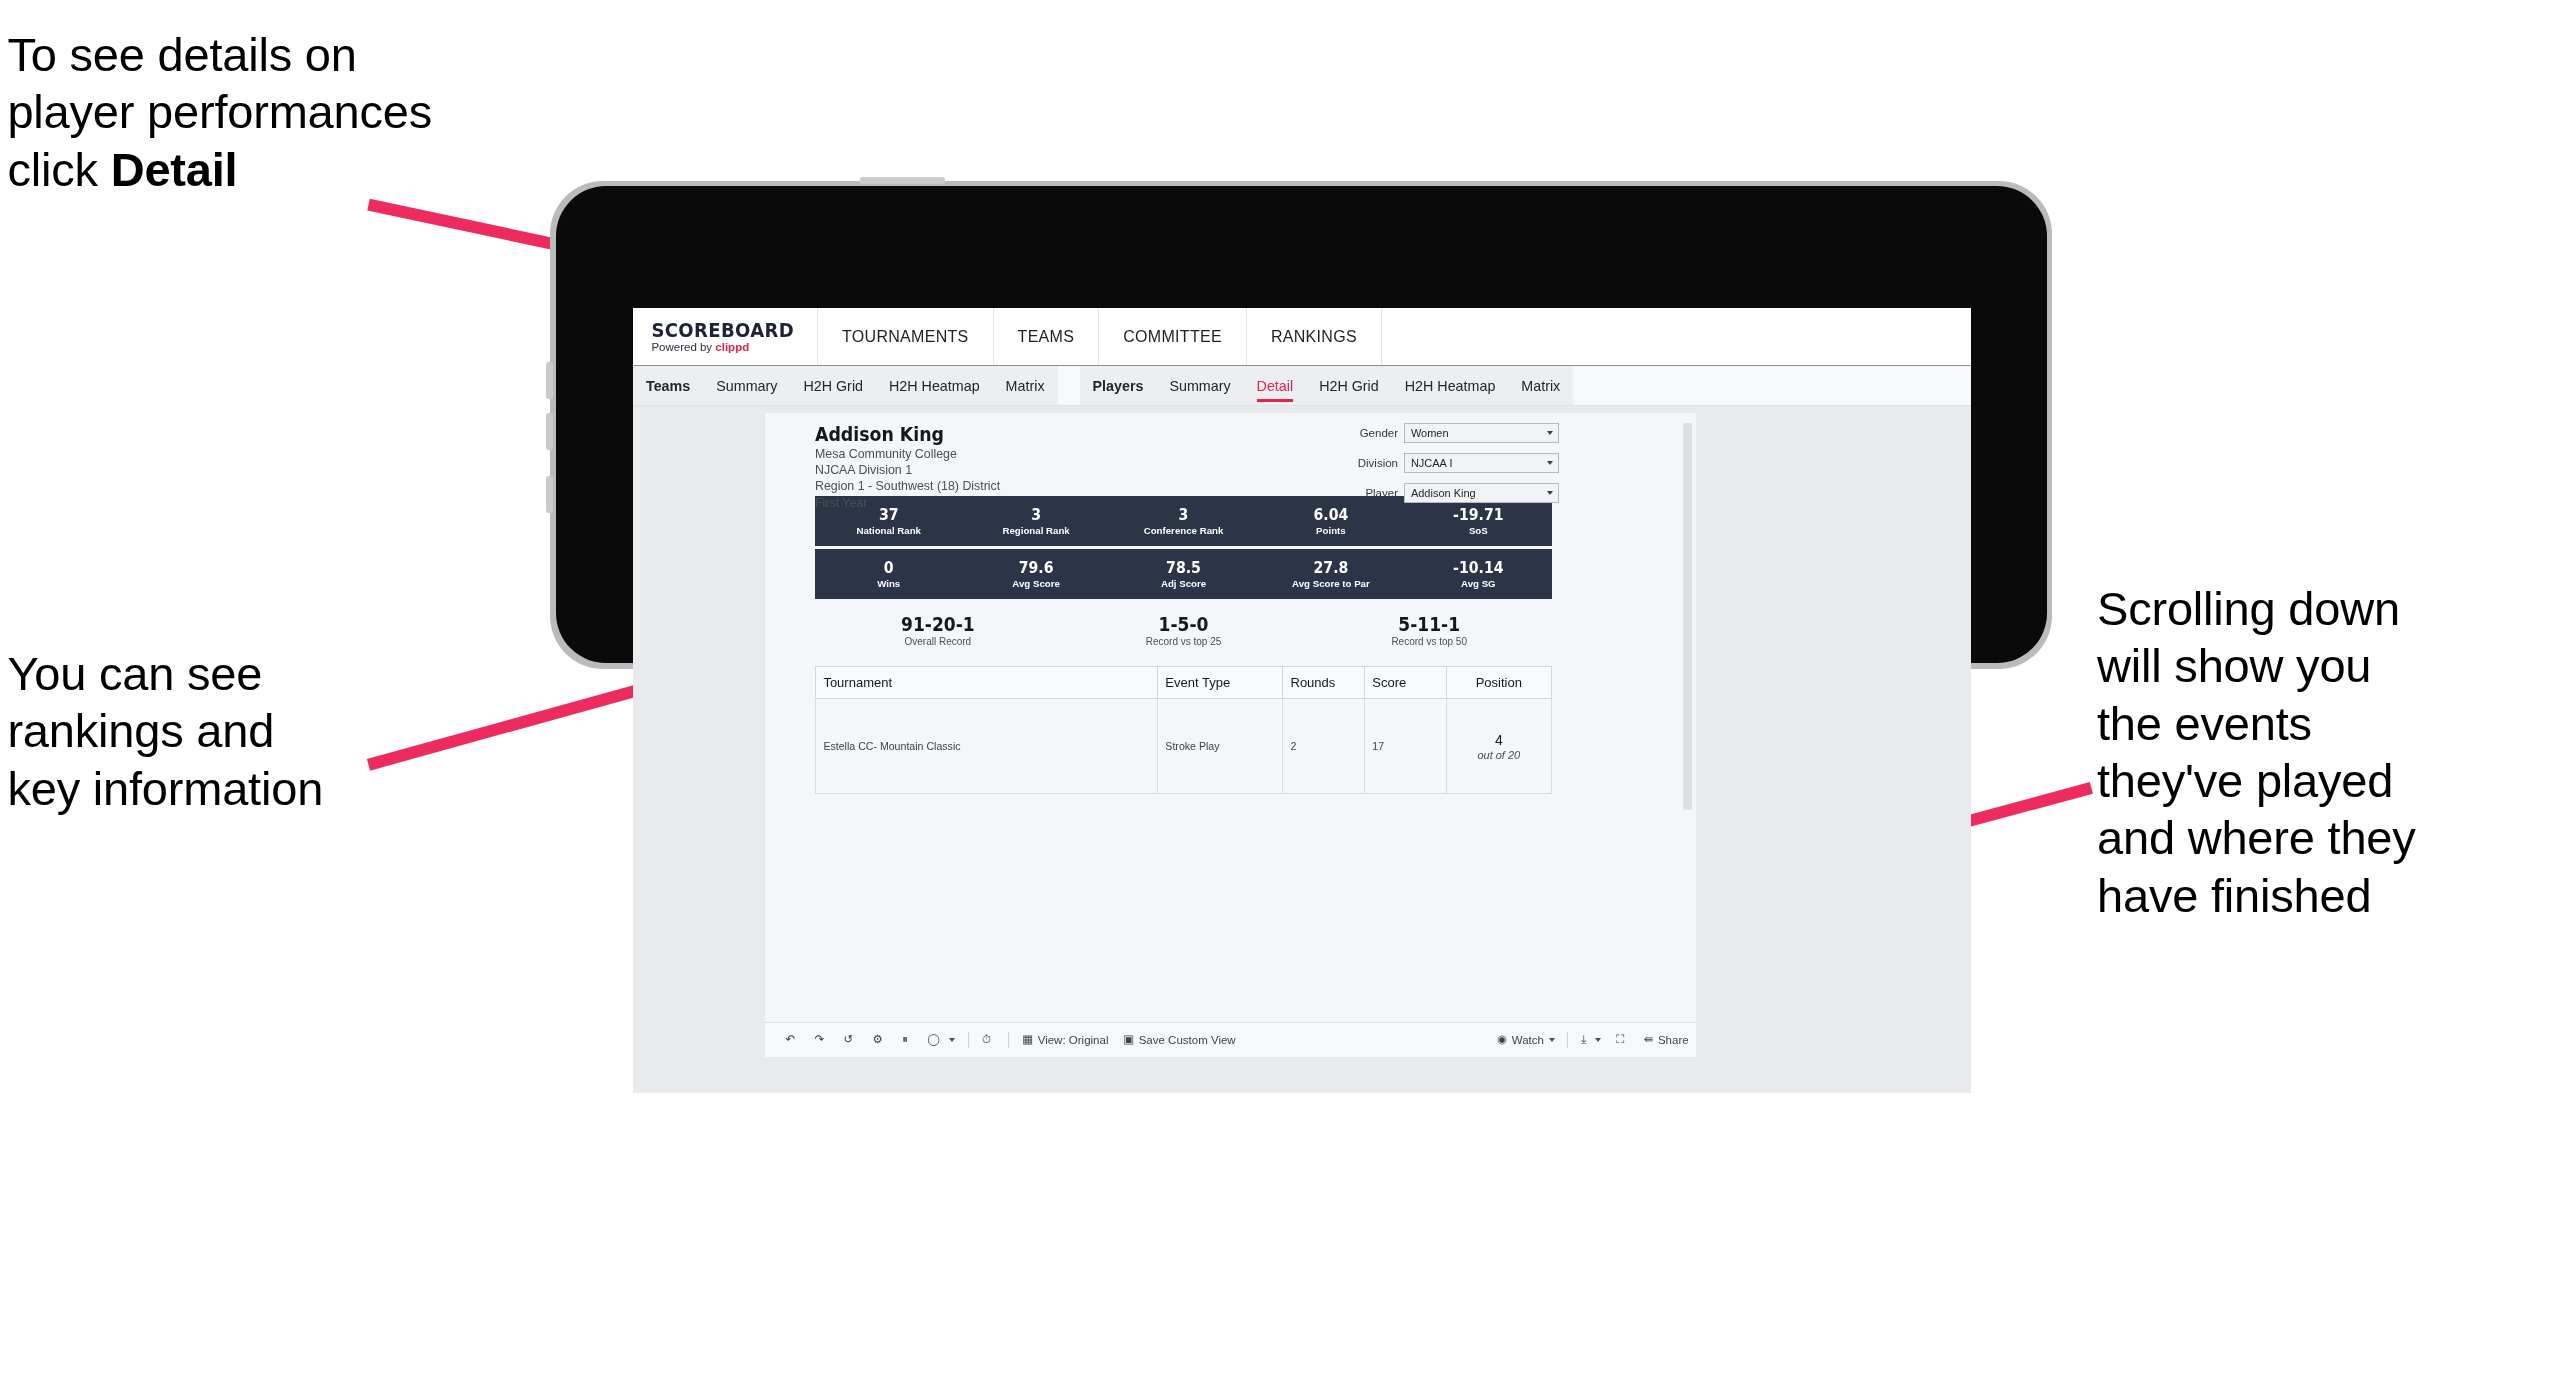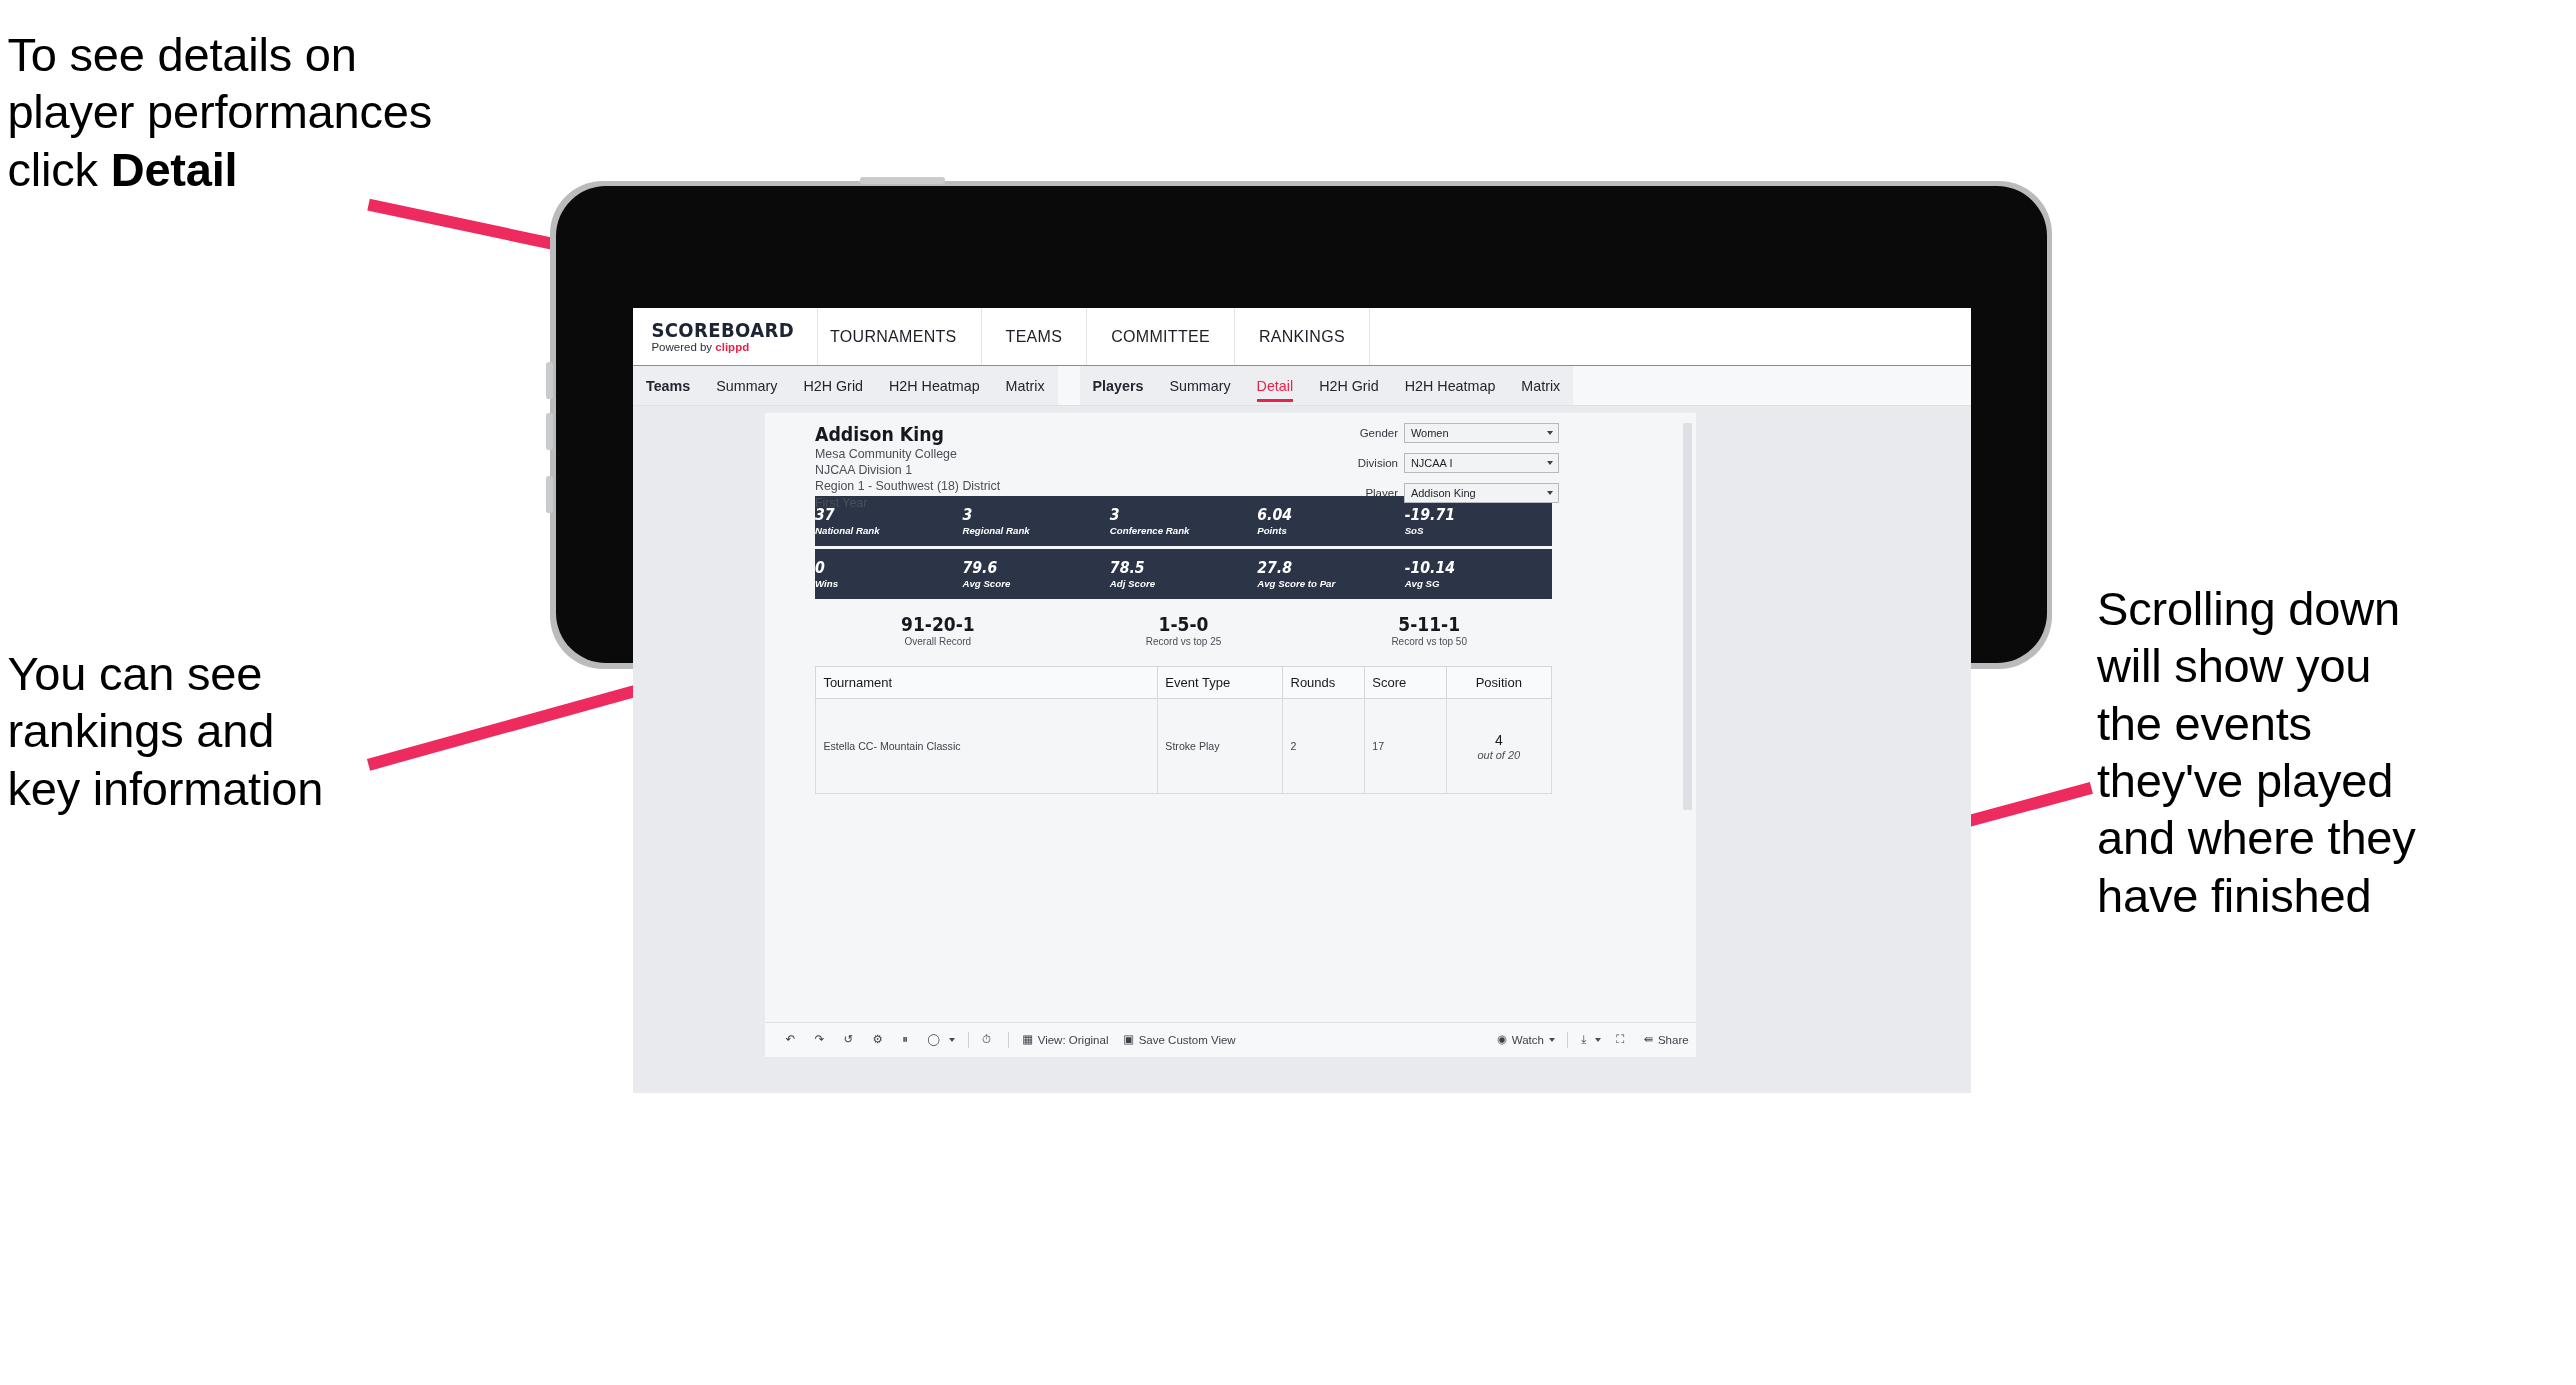--- a/index.html
+++ b/index.html
@@ -94,21 +94,21 @@
   #brand-sub{ font-size:11.5px; color:#2a2f3a; margin-top:1.8px; line-height:1;}
   #brand-sub .clippd{ color:#e8234a; font-weight:bold;}
   #topnav-links{ display:flex; align-items:center; height:100%;}
   .topnav-link{
     font-size:16px; color:#1c1f26;
     padding:0 24px; height:100%;
     display:flex;align-items:center;
     letter-spacing:0.3px;
     border-right:0.9px solid #e3e5e8;
   }
-  .topnav-link:first-child{border-left:0.9px solid #e3e5e8;padding-left:12px;}
+  .topnav-link:first-child{border-left:0.9px solid #e3e5e8;}
 
   
   #app-subnav{
     height:39px;
     background:#f7f8fa;
     display:flex; align-items:stretch;
     border-bottom:0.9px solid #dfe1e5;
   }
   .tabgroup{ display:flex; align-items:stretch; }
   #tabgroup-teams{ background:#eceef1; }
@@ -185,23 +185,22 @@
   
   .stat-band{
     background:#2c3447;
     display:flex;
     height:50px;
     align-items:center;
     margin-bottom:2.8px;
   }
   .stat-cell{
     flex:1;
-    text-align:left;
+    text-align:center;
     color:#ffffff;
-    font-style:italic;
   }
   .stat-val{
     font-family:"DejaVu Sans Condensed","Liberation Sans",sans-serif;
     font-weight:bold;font-size:15.7px;line-height:1.18;
   }
   .stat-lbl{ font-size:9.7px; font-weight:bold; line-height:1.2;}
 
   
   #record-row{
     display:flex; height:52px; align-items:center; margin-top:5.5px;

